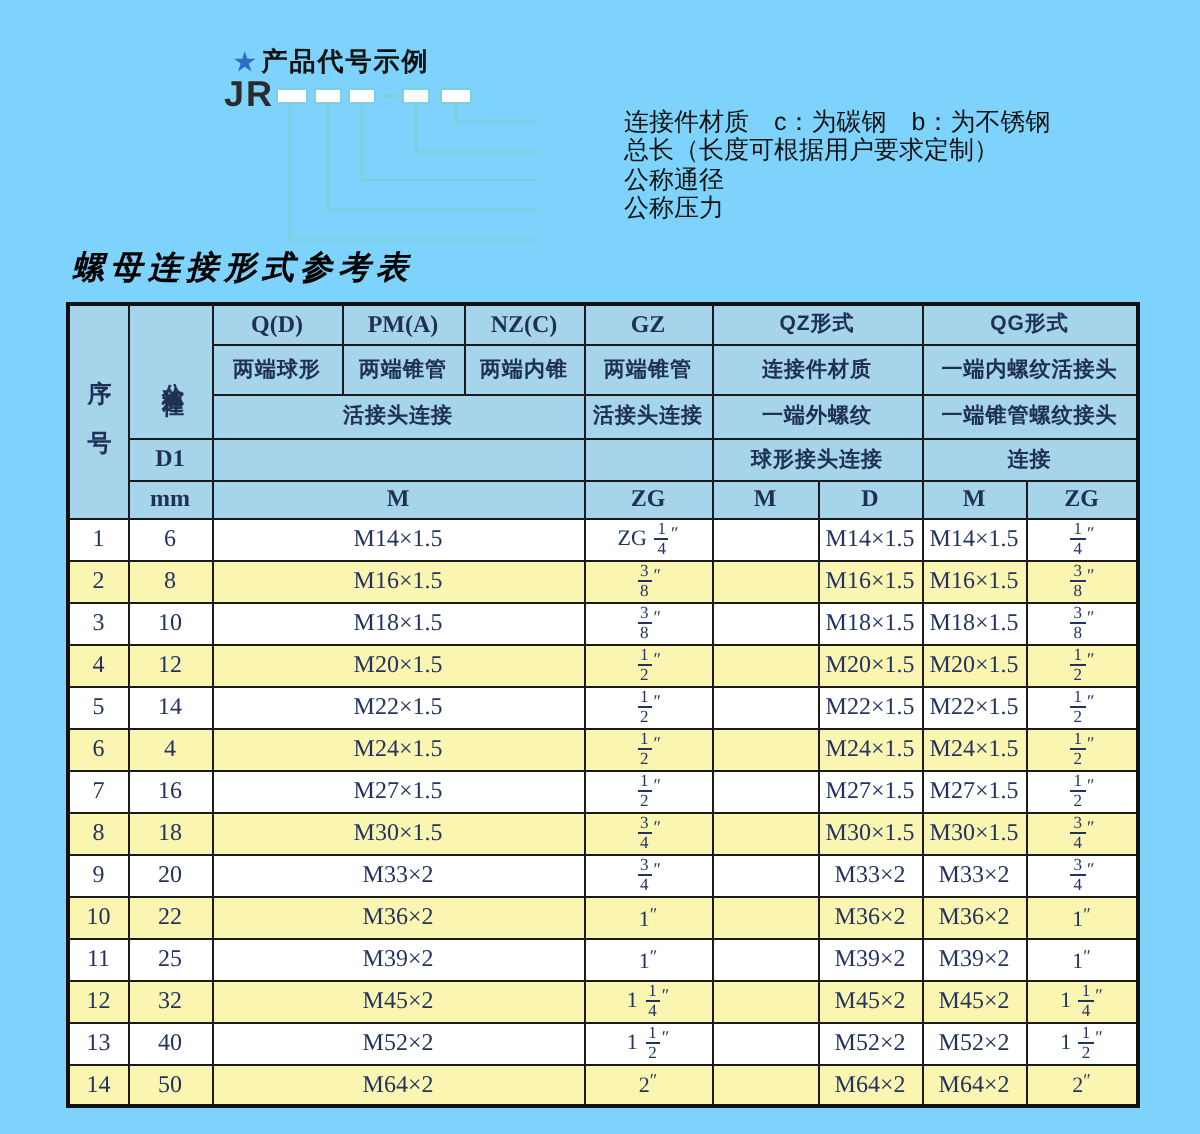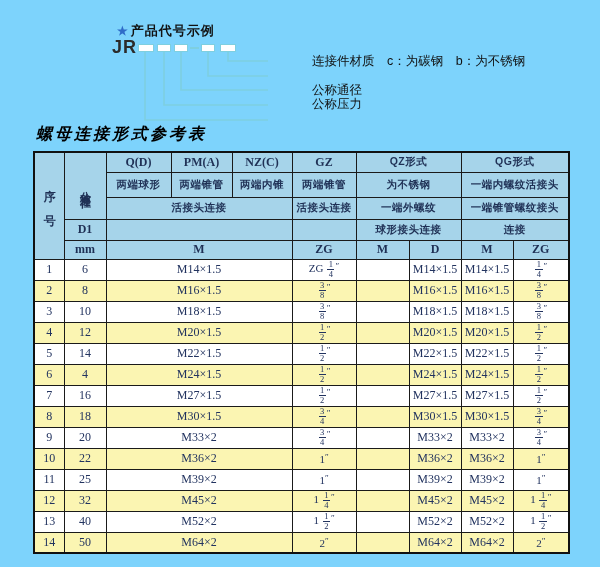--- a/index.html
+++ b/index.html
@@ -74,20 +74,21 @@
 
   <svg class="connector-svg" viewBox="0 0 600 135">
     <polyline points="228,52 228,61 268,61" fill="none" stroke="#7ecfe0" stroke-width="1.6"></polyline>
     <polyline points="208,52 208,76 268,76" fill="none" stroke="#7ecfe0" stroke-width="1.6"></polyline>
     <polyline points="181,52 181,90 268,90" fill="none" stroke="#7ecfe0" stroke-width="1.6"></polyline>
     <polyline points="164,52 164,105 268,105" fill="none" stroke="#7ecfe0" stroke-width="1.6"></polyline>
     <polyline points="145,52 145,120 268,120" fill="none" stroke="#7ecfe0" stroke-width="1.6"></polyline>
   </svg>
 
   <div class="diagram-label" style="top:54px;">连接件材质　c：为碳钢　b：为不锈钢</div>
+  <div class="diagram-label" style="top:68px;">总长（长度可根据用户要求定制）</div>
   <div class="diagram-label" style="top:83px;">公称通径</div>
   <div class="diagram-label" style="top:97px;">公称压力</div>
 
   <div class="table-title">螺母连接形式参考表</div>
 
   <table class="ref">
     <colgroup>
       <col style="width:30px">
         <col style="width:42px">
         <col style="width:65px">
@@ -108,21 +109,21 @@
         <th class="lat">NZ(C)</th>
         <th class="lat">GZ</th>
         <th colspan="2" class="cn">QZ形式</th>
         <th colspan="2" class="cn">QG形式</th>
       </tr>
       <tr class="hr2">
         <th class="cn">两端球形</th>
         <th class="cn">两端锥管</th>
         <th class="cn">两端内锥</th>
         <th class="cn">两端锥管</th>
-        <th colspan="2" class="cn">为不锈钢</th>
+        <th colspan="2" class="cn">连接件材质</th>
         <th colspan="2" class="cn">一端内螺纹活接头</th>
       </tr>
       <tr class="hr3">
         <th colspan="3" class="cn">活接头连接</th>
         <th class="cn">活接头连接</th>
         <th colspan="2" class="cn">一端外螺纹</th>
         <th colspan="2" class="cn">一端锥管螺纹接头</th>
       </tr>
       <tr class="hr4">
         <th class="lat">D1</th>

